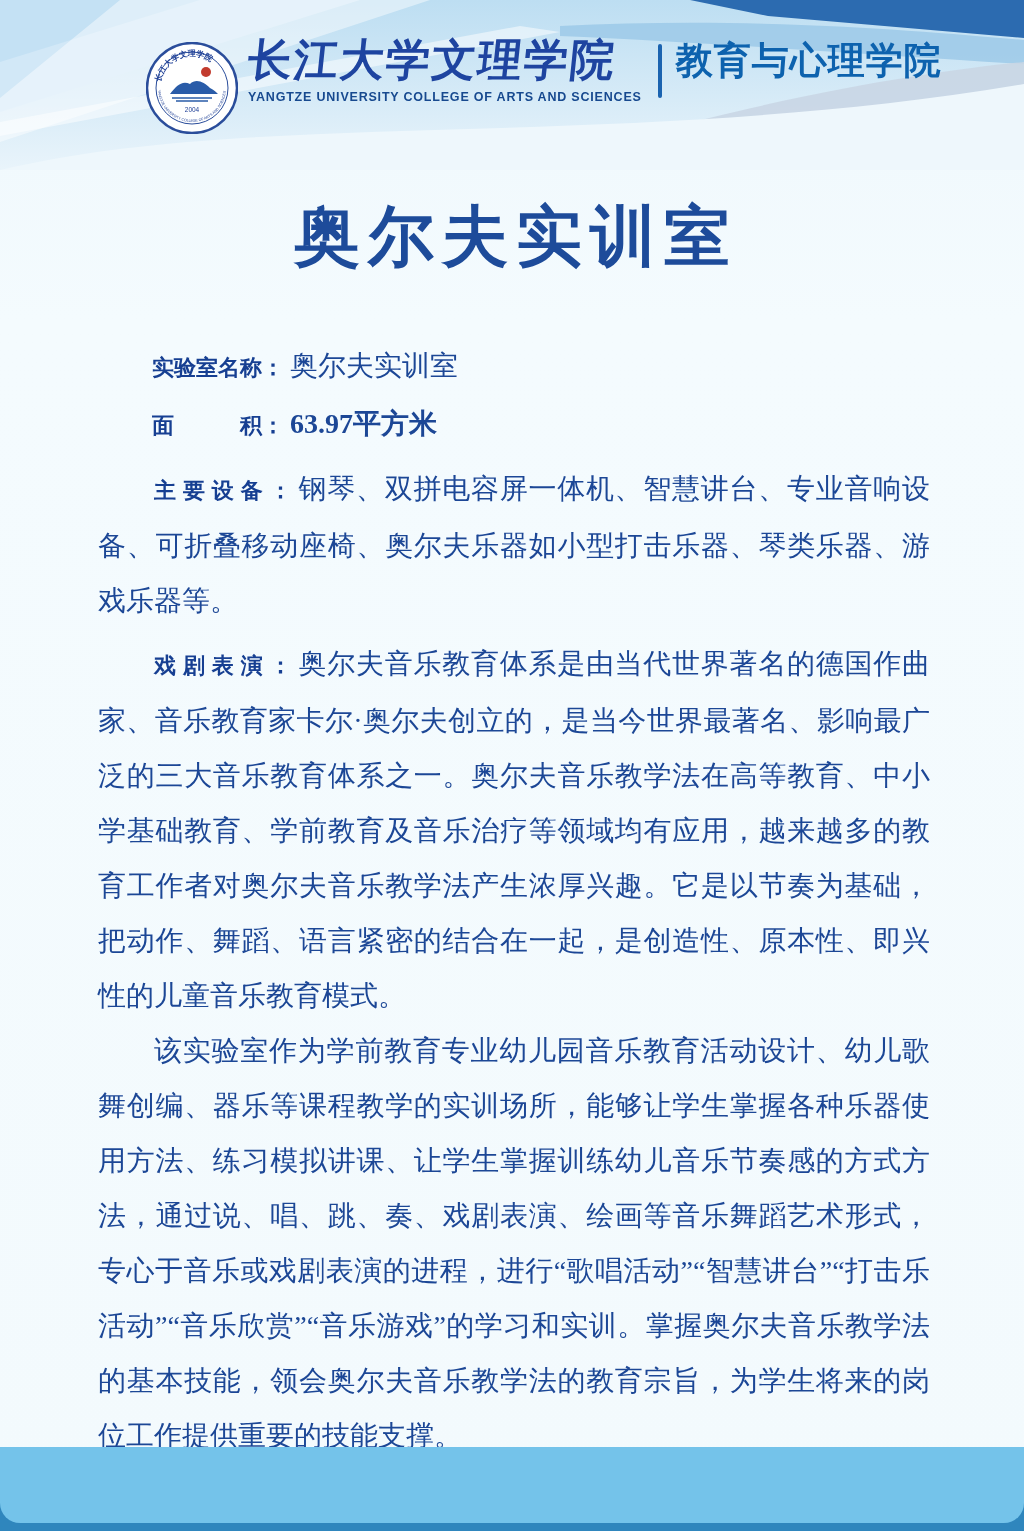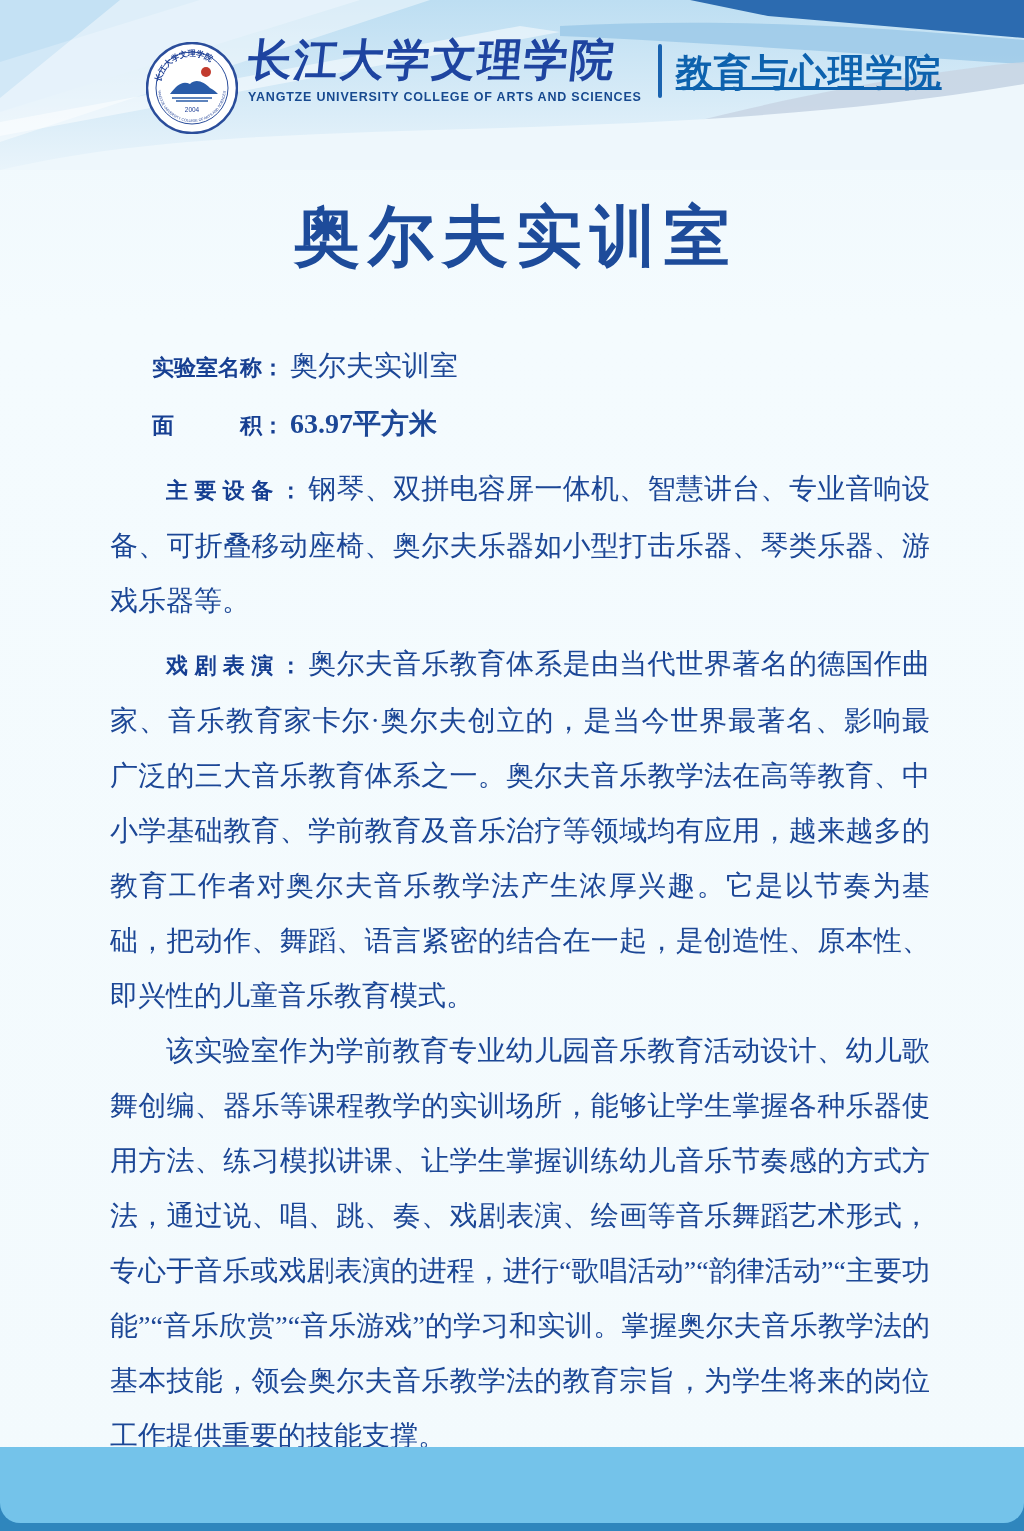--- a/index.html
+++ b/index.html
@@ -29,21 +29,21 @@
   .uni-name-en{
     font-size:12.5px;font-weight:700;letter-spacing:.8px;
     color:#17498f;margin-top:4px;white-space:nowrap;
   }
   .header-divider{
     width:4px;height:54px;background:#1a63b0;
     margin:8px 14px 0 16px;border-radius:2px;
   }
   .dept-name{
     font-size:37px;font-weight:800;color:#0d62ae;
-    margin-top:12px;letter-spacing:1px;white-space:nowrap;text-decoration:underline;
+    margin-top:0;letter-spacing:1px;white-space:nowrap;
   }
   
   .title{
     margin:22px 0 0 0;
     text-align:center;
     font-family:"Liberation Serif","DejaVu Serif",serif;
     font-weight:700;font-size:66px;letter-spacing:8px;text-indent:8px;
     color:#1d4b9a;
   }
   
@@ -61,21 +61,21 @@
     font-family:"Liberation Sans",sans-serif;
     font-weight:700;font-size:22px;color:#163f92;
   }
   .label.spread{letter-spacing:.28em;}
   .area-label{
     display:inline-flex;justify-content:space-between;
     width:6em;vertical-align:baseline;
   }
   .value{margin-left:6px;}
   .bold-serif{font-weight:700;}
-  .para{margin:8px 0 0 16px;text-indent:2em;}
+  .para{margin:8px 0 0 4px;text-indent:2em;}
   .para.flow{margin-top:0;}
   
   .footer{
     position:absolute;left:0;right:0;bottom:0;height:84px;
     background:#2f86bd;
   }
   .footer-light{
     position:absolute;top:0;left:0;right:0;height:76px;
     background:#74c3ea;
     border-radius:0 0 20px 20px;
@@ -149,21 +149,21 @@
       <span class="label area-label">
           <span>面</span>
           <span>积：</span>
         </span><span class="value bold-serif">63.97平方米</span>
     </div>
 
     <p class="para"><span class="label spread">主要设备：</span><span>钢琴、双拼电容屏一体机、智慧讲台、专业音响设备、可折叠移动座椅、奥尔夫乐器如小型打击乐器、琴类乐器、游戏乐器等。</span></p>
 
     <p class="para"><span class="label spread">戏剧表演：</span><span>奥尔夫音乐教育体系是由当代世界著名的德国作曲家、音乐教育家卡尔·奥尔夫创立的，是当今世界最著名、影响最广泛的三大音乐教育体系之一。奥尔夫音乐教学法在高等教育、中小学基础教育、学前教育及音乐治疗等领域均有应用，越来越多的教育工作者对奥尔夫音乐教学法产生浓厚兴趣。它是以节奏为基础，把动作、舞蹈、语言紧密的结合在一起，是创造性、原本性、即兴性的儿童音乐教育模式。</span></p>
 
-    <p class="para flow">该实验室作为学前教育专业幼儿园音乐教育活动设计、幼儿歌舞创编、器乐等课程教学的实训场所，能够让学生掌握各种乐器使用方法、练习模拟讲课、让学生掌握训练幼儿音乐节奏感的方式方法，通过说、唱、跳、奏、戏剧表演、绘画等音乐舞蹈艺术形式，专心于音乐或戏剧表演的进程，进行“歌唱活动”“韵律活动”“主要功能”“音乐欣赏”“音乐游戏”的学习和实训。掌握奥尔夫音乐教学法的基本技能，领会奥尔夫音乐教学法的教育宗旨，为学生将来的岗位工作提供重要的技能支撑。</p>
+    <p class="para flow">该实验室作为学前教育专业幼儿园音乐教育活动设计、幼儿歌舞创编、器乐等课程教学的实训场所，能够让学生掌握各种乐器使用方法、练习模拟讲课、让学生掌握训练幼儿音乐节奏感的方式方法，通过说、唱、跳、奏、戏剧表演、绘画等音乐舞蹈艺术形式，专心于音乐或戏剧表演的进程，进行“歌唱活动”“智慧讲台”“打击乐活动”“音乐欣赏”“音乐游戏”的学习和实训。掌握奥尔夫音乐教学法的基本技能，领会奥尔夫音乐教学法的教育宗旨，为学生将来的岗位工作提供重要的技能支撑。</p>
 
     <p class="para"><span class="label spread">支撑课程：</span><span>《奥尔夫音乐》《学前儿童艺术教育》《小乐队排练》</span></p>
 
   </div>
 
   <div class="footer">
     <div class="footer-light"></div>
   </div>
 
 </div>

